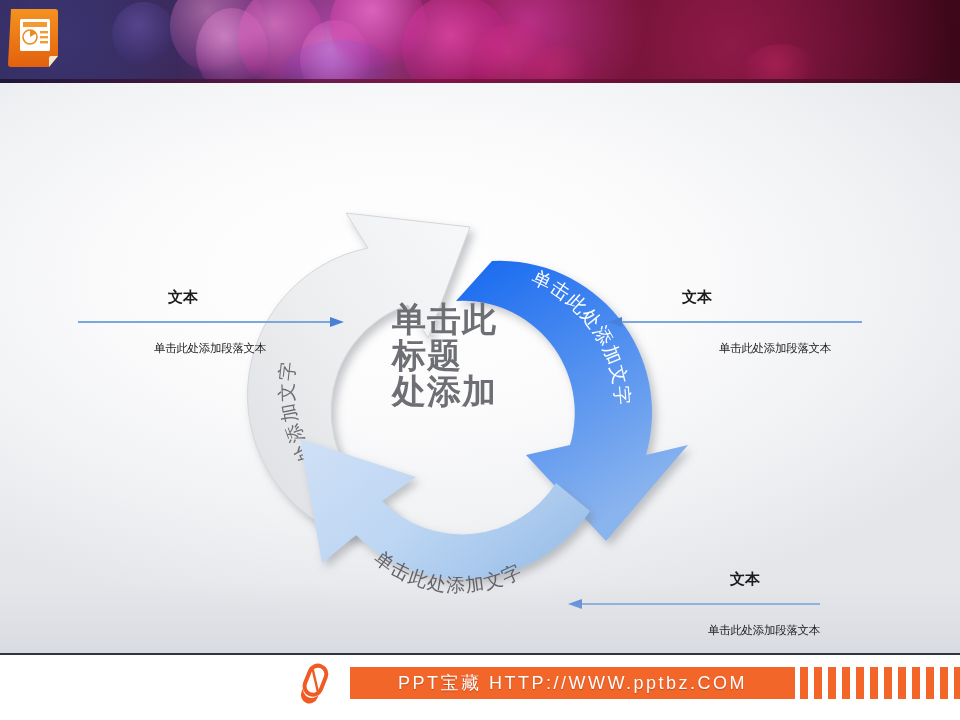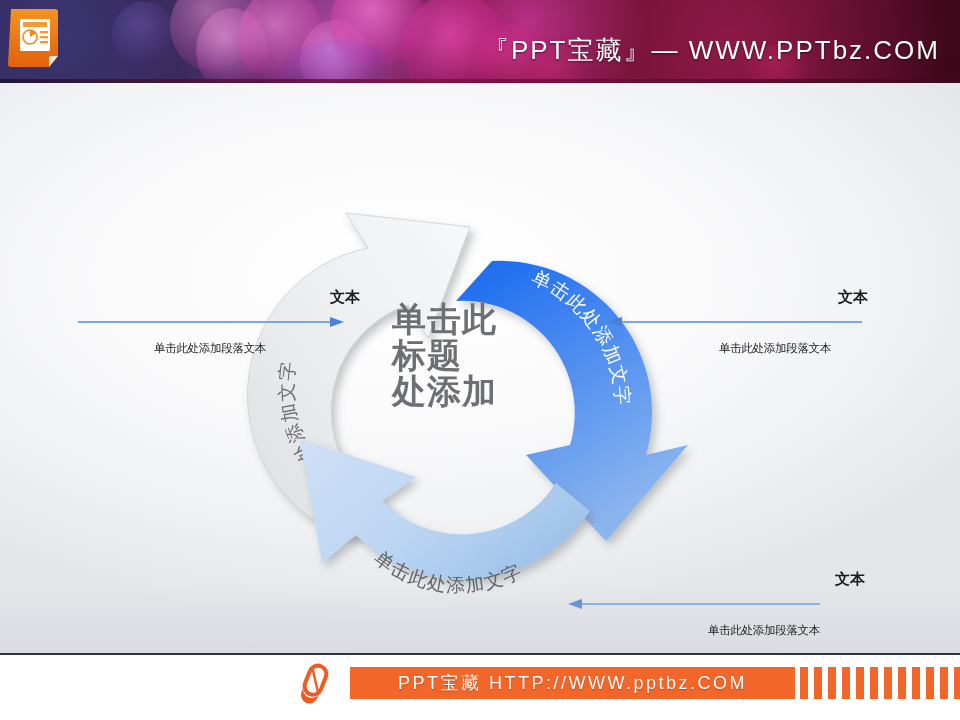--- a/index.html
+++ b/index.html
@@ -99,21 +99,21 @@
 
   
   .text-block {
     position: absolute;
     z-index: 5;
   }
   .tb-head {
     font-size: 15px;
     font-weight: bold;
     color: #1b1b1b;
-    text-align: right;
+    text-align: left;
     font-family: "DejaVu Sans", sans-serif;
     margin-bottom: 5px;
   }
   .tb-rule {
     position: relative;
     height: 9px;
   }
   .tb-body {
     font-size: 11.5px;
     color: #1c1c1c;
@@ -195,21 +195,20 @@
   <div class="bokeh" style="left:300px;top:20px;width:70px;height:80px;background:radial-gradient(circle at 42% 36%, rgba(255,170,240,.50), rgba(205,70,175,.24) 58%, rgba(130,25,110,0) 72%);"></div>
   <div class="bokeh" style="left:330px;top:-28px;width:96px;height:104px;background:radial-gradient(circle at 44% 36%, rgba(255,120,215,.66), rgba(220,50,165,.32) 56%, rgba(140,20,105,0) 72%);"></div>
   <div class="bokeh" style="left:402px;top:-6px;width:108px;height:108px;background:radial-gradient(circle at 44% 38%, rgba(248,80,190,.62), rgba(205,35,150,.30) 56%, rgba(130,15,100,0) 72%);"></div>
   <div class="bokeh" style="left:280px;top:40px;width:120px;height:70px;background:radial-gradient(circle at 44% 34%, rgba(170,110,230,.38), rgba(110,60,180,.18) 58%, rgba(70,30,120,0) 74%);"></div>
   <div class="bokeh" style="left:470px;top:24px;width:86px;height:78px;background:radial-gradient(circle at 44% 36%, rgba(235,60,150,.40), rgba(180,25,110,.20) 58%, rgba(110,10,70,0) 74%);"></div>
   <div class="bokeh" style="left:520px;top:46px;width:78px;height:62px;background:radial-gradient(circle at 44% 36%, rgba(220,45,120,.34), rgba(160,20,90,.16) 58%, rgba(100,10,60,0) 74%);"></div>
   <div class="bokeh" style="left:742px;top:44px;width:78px;height:58px;background:radial-gradient(circle at 44% 36%, rgba(215,45,110,.38), rgba(150,20,80,.18) 58%, rgba(95,8,55,0) 74%);"></div>
   <div class="bokeh" style="left:112px;top:2px;width:64px;height:64px;background:radial-gradient(circle at 42% 36%, rgba(150,120,230,.30), rgba(90,70,170,.14) 58%, rgba(60,40,120,0) 74%);"></div>
   <div class="banner-bottom-edge"></div>
 
-  <div class="banner-text">『PPT宝藏』— WWW.PPTbz.COM</div>
 </div>
 
 <div class="logo">
   <svg width="60" height="66" viewBox="0 0 60 66">
     <defs>
       <linearGradient id="lgOrange" x1="0" y1="0" x2="0" y2="1">
         <stop offset="0" stop-color="#f59220"></stop>
         <stop offset="1" stop-color="#e2610d"></stop>
       </linearGradient>
     </defs>

